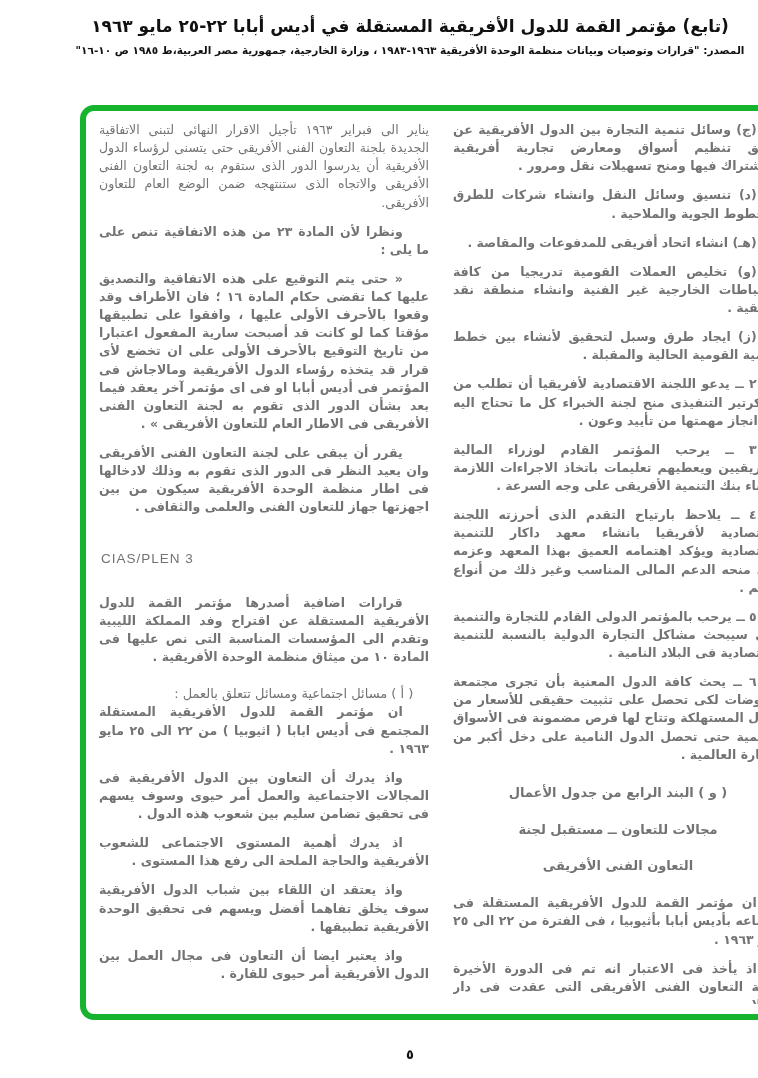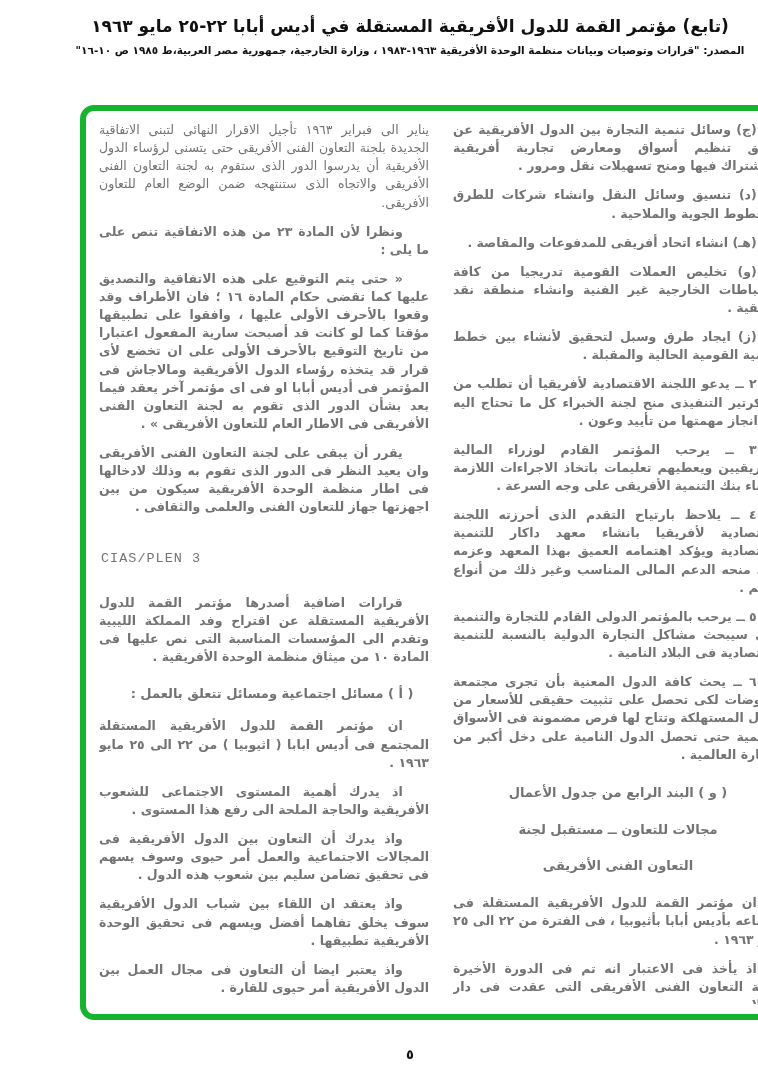--- a/index.html
+++ b/index.html
@@ -51,26 +51,26 @@
     color:#737373;
   }
   .body{text-indent:2.1em;font-weight:bold;}
   .body0{text-indent:0;}
   .heading-center{
     text-align:center;font-weight:bold;text-indent:0;
     font-size:13px;margin:18px 0;
   }
   .body + .heading-center{margin-top:20px;}
   .heading-start{
-    font-weight:bold;text-indent:1.2em;
-    font-size:13px;margin:18px 0 14px;
+    font-weight:normal;text-indent:1.2em;
+    font-size:13px;margin:18px 0 0;
   }
   .latin{
     direction:ltr;text-align:left;text-indent:0;
-    font-family:Liberation Mono, monospace;
+    font-family:Liberation Sans, sans-serif;
     letter-spacing:1px;
     font-size:13.5px;
     margin:32px 2px 26px;
   }
   .pagenum{
     position:absolute;bottom:16px;left:0;right:0;
     text-align:center;
     font-size:13px;font-weight:bold;color:#111;
   }
 </style>
@@ -104,22 +104,22 @@
       </div>
     <div class="col">
         <p class="blk body0">يناير الى فبراير ١٩٦٣ تأجيل الاقرار النهائى لتبنى الاتفاقية الجديدة بلجنة التعاون الفنى الأفريقى حتى يتسنى لرؤساء الدول الأفريقية أن يدرسوا الدور الذى ستقوم به لجنة التعاون الفنى الأفريقى والاتجاه الذى ستنتهجه ضمن الوضع العام للتعاون الأفريقى.</p>
         <p class="blk body">ونظرا لأن المادة ٢٣ من هذه الاتفاقية تنص على ما يلى :</p>
         <p class="blk body">« حتى يتم التوقيع على هذه الاتفاقية والتصديق عليها كما تقضى حكام المادة ١٦ ؛ فان الأطراف وقد وقعوا بالأحرف الأولى عليها ، وافقوا على تطبيقها مؤقتا كما لو كانت قد أصبحت سارية المفعول اعتبارا من تاريخ التوقيع بالأحرف الأولى على ان تخضع لأى قرار قد يتخذه رؤساء الدول الأفريقية ومالاجاش فى المؤتمر فى أديس أبابا او فى اى مؤتمر آخر يعقد فيما بعد بشأن الدور الذى تقوم به لجنة التعاون الفنى الأفريقى فى الاطار العام للتعاون الأفريقى » .</p>
         <p class="blk body">يقرر أن يبقى على لجنة التعاون الفنى الأفريقى وان يعيد النظر فى الدور الذى تقوم به وذلك لادخالها فى اطار منظمة الوحدة الأفريقية سيكون من بين اجهزتها جهاز للتعاون الفنى والعلمى والثقافى .</p>
         <p class="blk latin">CIAS/PLEN 3</p>
         <p class="blk body">قرارات اضافية أصدرها مؤتمر القمة للدول الأفريقية المستقلة عن اقتراح وفد المملكة الليبية وتقدم الى المؤسسات المناسبة التى نص عليها فى المادة ١٠ من ميثاق منظمة الوحدة الأفريقية .</p>
         <p class="blk heading-start">( أ ) مسائل اجتماعية ومسائل تتعلق بالعمل :</p>
         <p class="blk body">ان مؤتمر القمة للدول الأفريقية المستقلة المجتمع فى أديس ابابا ( اثيوبيا ) من ٢٢ الى ٢٥ مايو ١٩٦٣ .</p>
+        <p class="blk body">واذ يدرك أن التعاون بين الدول الأفريقية فى المجالات الاجتماعية والعمل أمر حيوى وسوف يسهم فى تحقيق تضامن سليم بين شعوب هذه الدول .</p>
         <p class="blk body">اذ يدرك أهمية المستوى الاجتماعى للشعوب الأفريقية والحاجة الملحة الى رفع هذا المستوى .</p>
-        <p class="blk body">واذ يدرك أن التعاون بين الدول الأفريقية فى المجالات الاجتماعية والعمل أمر حيوى وسوف يسهم فى تحقيق تضامن سليم بين شعوب هذه الدول .</p>
         <p class="blk body">واذ يعتقد ان اللقاء بين شباب الدول الأفريقية سوف يخلق تفاهما أفضل ويسهم فى تحقيق الوحدة الأفريقية تطبيقها .</p>
         <p class="blk body">واذ يعتبر ايضا أن التعاون فى مجال العمل بين الدول الأفريقية أمر حيوى للقارة .</p>
       </div>
   </div>
 
   <div class="pagenum">٥</div>
 
 </div>
 
 </body></html>

